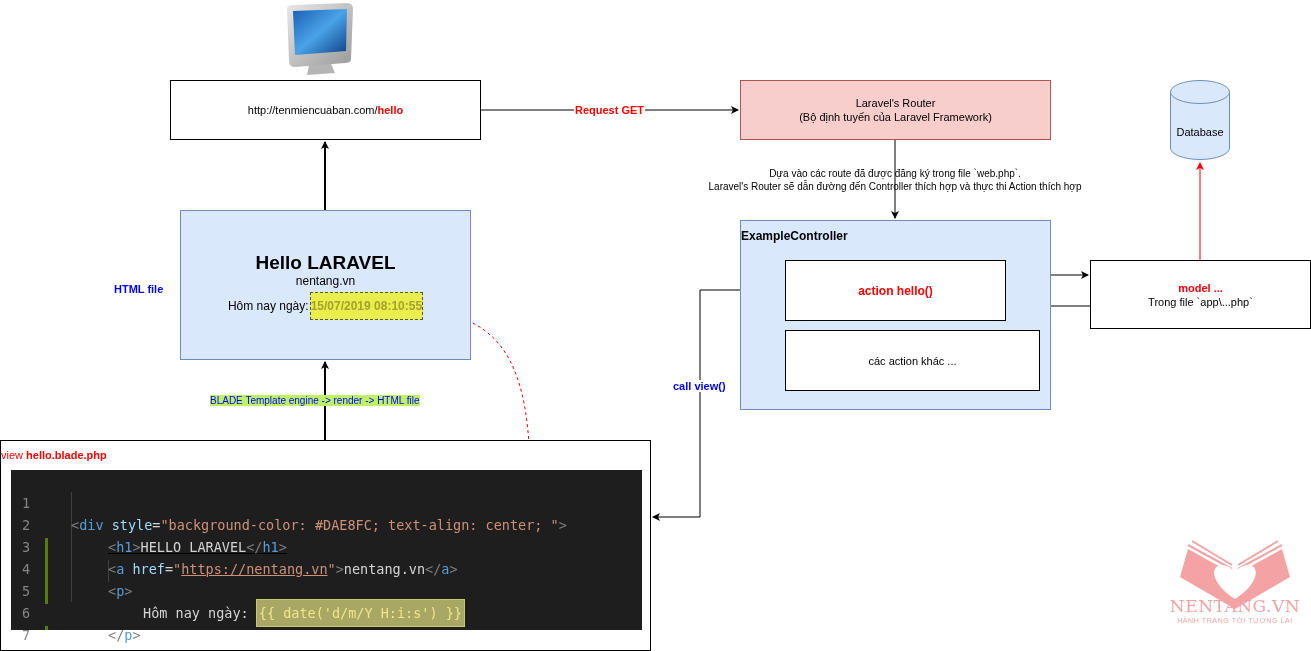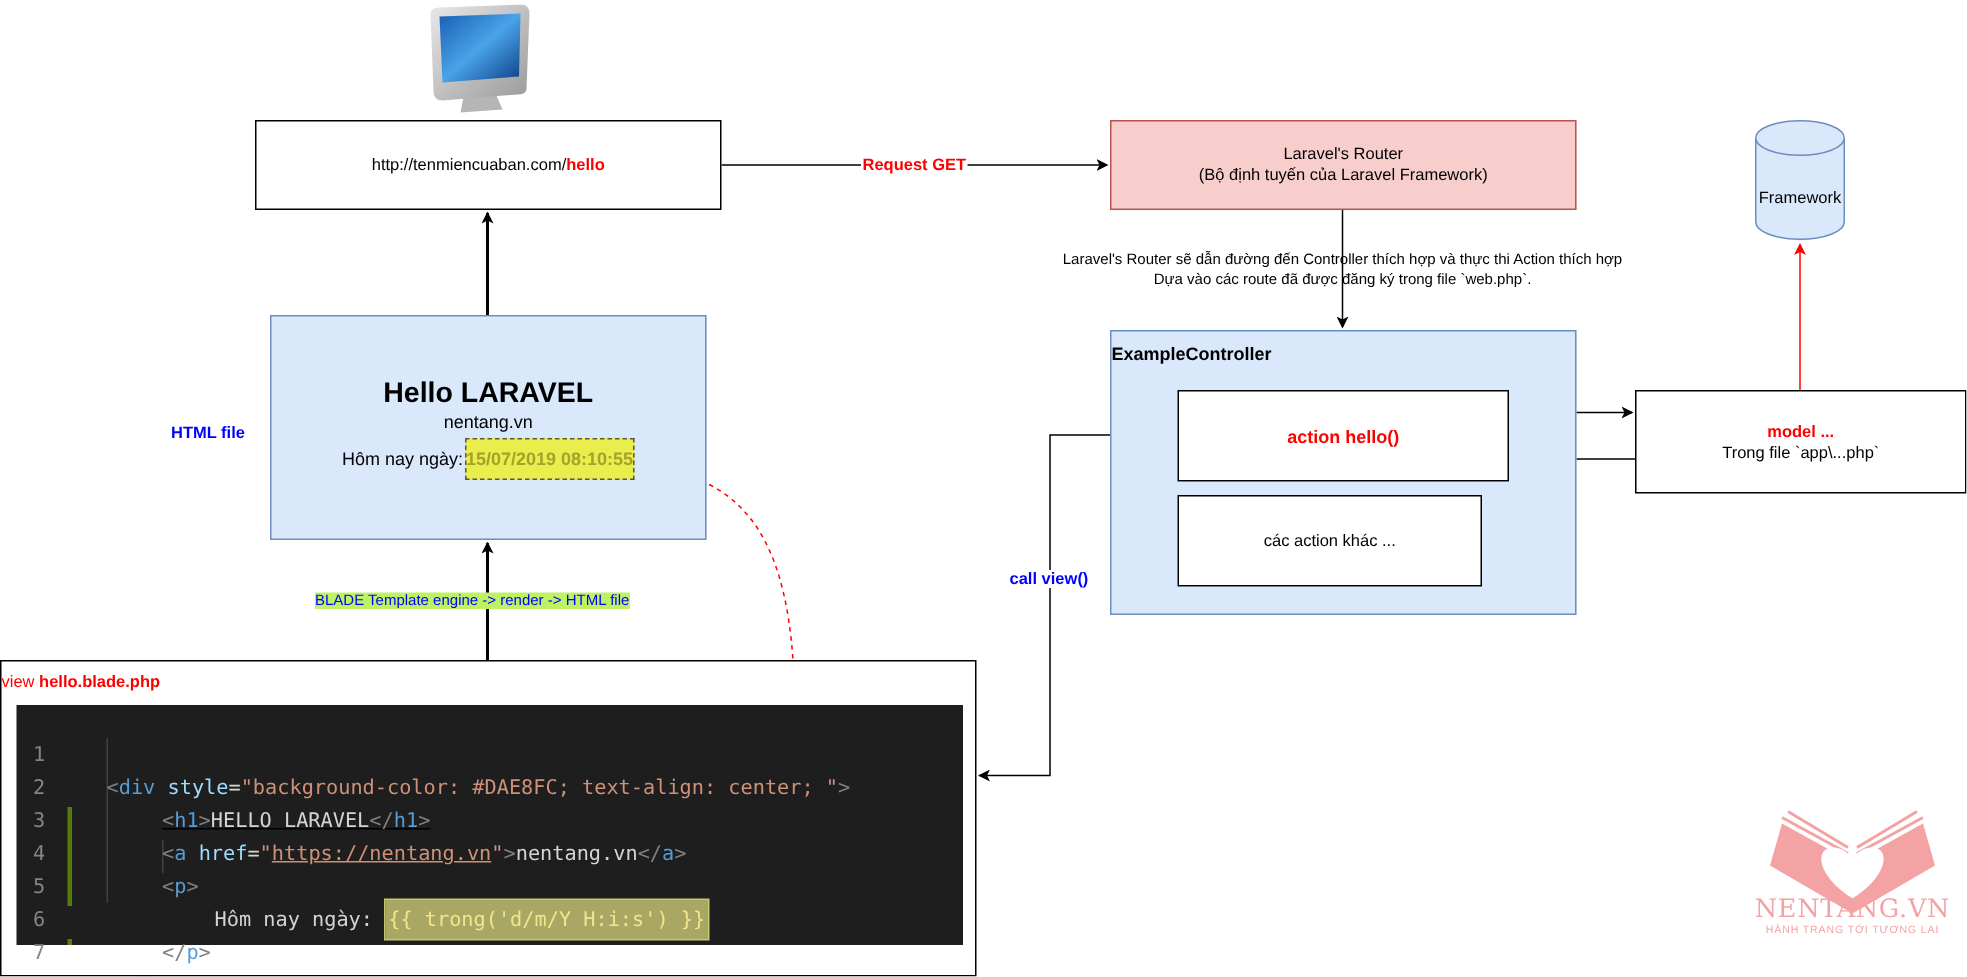--- a/index.html
+++ b/index.html
@@ -19,21 +19,21 @@
     #router-box { left: 740px; top: 80px; width: 311px; height: 60px; border: 1px solid #b85450; background: #f8cecc; font-size: 11px; line-height: 14px; }
     #html-file-box { left: 180px; top: 210px; width: 291px; height: 150px; border: 1px solid #6c8ebf; background: #dae8fc; }
     #html-h1 { font-size: 19px; font-weight: bold; margin-top: 2px; }
     #html-link { font-size: 12px; margin-top: 0px; }
     #html-date-row { display: flex; align-items: center; margin-top: 4px; font-size: 12px; }
     #html-date { background: #eaee4c; border: 1px dashed #555; color: #999933; font-weight: bold; padding: 6px 0; margin-left: 1px; color: #a7a02c; }
 
     #ctrl-box { left: 740px; top: 220px; width: 311px; height: 190px; border: 1px solid #6c8ebf; background: #dae8fc; }
     #ctrl-title { position: absolute; left: 0; right: 0; top: 8px; font-size: 12px; font-weight: bold; text-align: left; }
     #action-hello { left: 785px; top: 260px; width: 221px; height: 61px; border: 1px solid #000; background: #fff; font-size: 12px; font-weight: bold; color: #ff0000; }
-    #action-other { left: 785px; top: 330px; width: 203px; height: 61px; border: 1px solid #000; background: #fff; font-size: 11px; }
+    #action-other { left: 785px; top: 330px; width: 255px; height: 61px; border: 1px solid #000; background: #fff; font-size: 11px; }
 
     #model-box { left: 1090px; top: 260px; width: 221px; height: 69px; border: 1px solid #000; background: #fff; font-size: 11px; line-height: 14px; }
 
     #db { left: 1170px; top: 80px; width: 60px; height: 80px; }
     #db-label { position: absolute; left: 1170px; top: 126px; width: 60px; text-align: center; font-size: 11px; }
 
     #router-note { left: 680px; top: 167px; width: 430px; text-align: center; font-size: 10px; line-height: 13px; }
     #request-label { left: 574px; top: 104px; font-size: 11px; font-weight: bold; color: #ff0000; background: #fff; padding: 0 1px; }
     #html-file-label { left: 114px; top: 283px; font-size: 11px; font-weight: bold; color: #0000ff; }
     #blade-label { left: 210px; top: 395px; font-size: 10px; color: #0000ff; background: #bef264; }
@@ -119,29 +119,29 @@
 </div>
 
 <span id="request-label" class="abs">Request GET</span>
 
 <div id="router-box" class="box">
   <div>Laravel's Router</div>
   <div>(Bộ định tuyến của Laravel Framework)</div>
 </div>
 
 <div id="router-note" class="abs">
+  <div>Dựa vào các route đã được đăng ký trong file `web.php`.</div>
   <div>Laravel's Router sẽ dẫn đường đến Controller thích hợp và thực thi Action thích hợp</div>
-  <div>Dựa vào các route đã được đăng ký trong file `web.php`.</div>
 </div>
 
 <svg id="db" class="abs" viewBox="0 0 60 80">
   <path d="M0.5,12 L0.5,68 A29.5,11.5 0 0 0 59.5,68 L59.5,12" fill="#dae8fc" stroke="#6c8ebf" stroke-width="1"></path>
   <ellipse cx="30" cy="12" rx="29.5" ry="11.5" fill="#dae8fc" stroke="#6c8ebf" stroke-width="1"></ellipse>
 </svg>
-<div id="db-label">Framework</div>
+<div id="db-label">Database</div>
 
 <div id="ctrl-box" class="abs" style="box-sizing:border-box;">
   <div id="ctrl-title">ExampleController</div>
 </div>
 <div id="action-hello" class="box">
   <span>action hello()</span>
 </div>
 <div id="action-other" class="box">
   <span>các action khác ...</span>
 </div>
@@ -185,21 +185,21 @@
     <div class="code-line" style="top:44px;">
       <span class="ln">3</span>
       <span class="code-text" style="left:97px;"><span class="punc">&lt;</span><span class="tag">a</span> <span class="attr">href</span><span class="txt">=</span><span class="str">"</span><span class="str u">https://nentang.vn</span><span class="str">"</span><span class="punc">&gt;</span><span class="txt">nentang.vn</span><span class="punc">&lt;/</span><span class="tag">a</span><span class="punc">&gt;</span></span>
     </div>
     <div class="code-line" style="top:66px;">
       <span class="ln">4</span>
       <span class="code-text" style="left:97px;"><span class="punc">&lt;</span><span class="tag">p</span><span class="punc">&gt;</span></span>
     </div>
     <div class="code-line" style="top:88px;">
       <span class="ln">5</span>
-      <span class="code-text" style="left:132px;"><span class="txt">Hôm nay ngày: </span><span class="tpl">{{ trong('d/m/Y H:i:s') }}</span></span>
+      <span class="code-text" style="left:132px;"><span class="txt">Hôm nay ngày: </span><span class="tpl">{{ date('d/m/Y H:i:s') }}</span></span>
     </div>
     <div class="code-line" style="top:110px;">
       <span class="ln">6</span>
       <span class="code-text" style="left:97px;"><span class="punc">&lt;/</span><span class="tag">p</span><span class="punc">&gt;</span></span>
     </div>
     <div class="code-line" style="top:132px;">
       <span class="ln">7</span>
       <span class="code-text"><span class="punc">&lt;/</span><span class="tag">div</span><span class="punc">&gt;</span></span>
     </div>
   </div>

